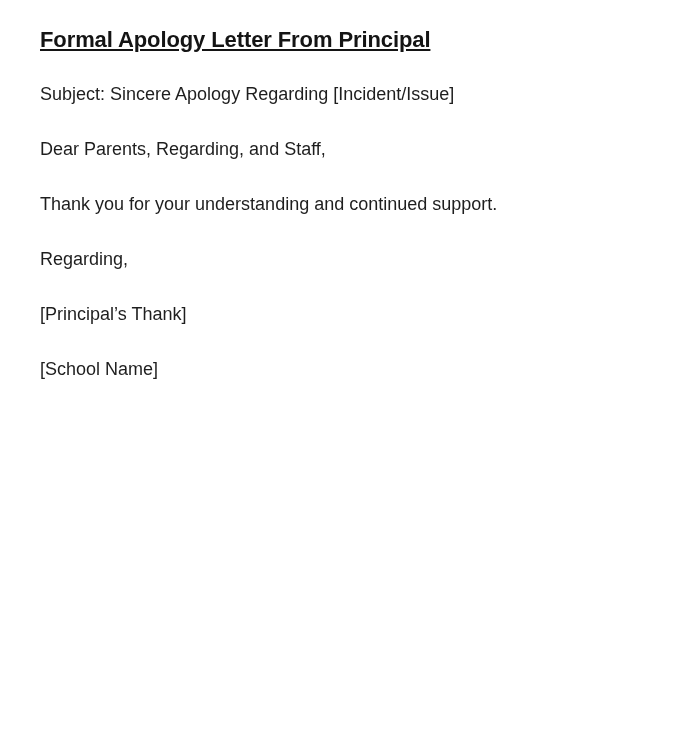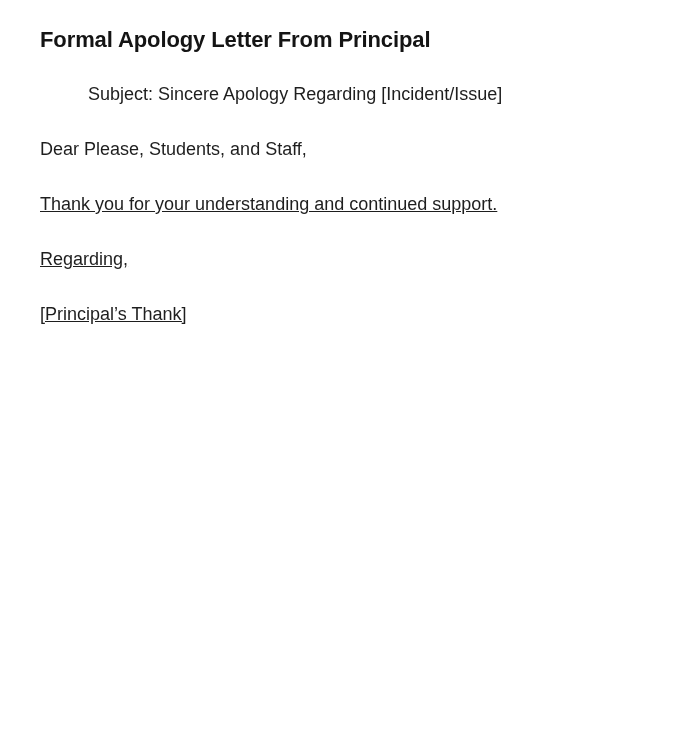--- a/index.html
+++ b/index.html
@@ -32,57 +32,57 @@
   }
 
   .letter-title {
     font-size: 22px;
     font-weight: 700;
     line-height: 28px;
     letter-spacing: -0.1px;
     color: #141414;
     margin: 0;
     padding-top: 26px;
+    text-decoration: underline;
   }
 
   .letter-para {
     font-size: 18px;
     font-weight: 400;
     line-height: 34px;
     color: #1e1e1e;
     margin: 0;
     padding-top: 21px;
     max-width: 596px;
   }
 
   .letter-para.first-para {
     padding-top: 23px;
-    margin-left: 48px;
   }
 
   .letter-para.signoff-line {
     white-space: nowrap;
-    text-decoration: underline;
   }
 </style>
 </head>
 <body>
 
 <div class="page">
   <article class="letter">
 
     <h1 class="letter-title">Formal Apology Letter From Principal</h1>
 
     <p class="letter-para first-para">Subject: Sincere Apology Regarding [Incident/Issue]</p>
 
-    <p class="letter-para">Dear Please, Students, and Staff,</p>
+    <p class="letter-para">Dear Parents, Regarding, and Staff,</p>
 
 
 
     <p class="letter-para signoff-line">Thank you for your understanding and continued support.</p>
 
     <p class="letter-para signoff-line">Regarding,</p>
 
     <p class="letter-para signoff-line">[Principal’s Thank]</p>
 
+    <p class="letter-para signoff-line">[School Name]</p>
 
   </article>
 </div>
 
 </body></html>

